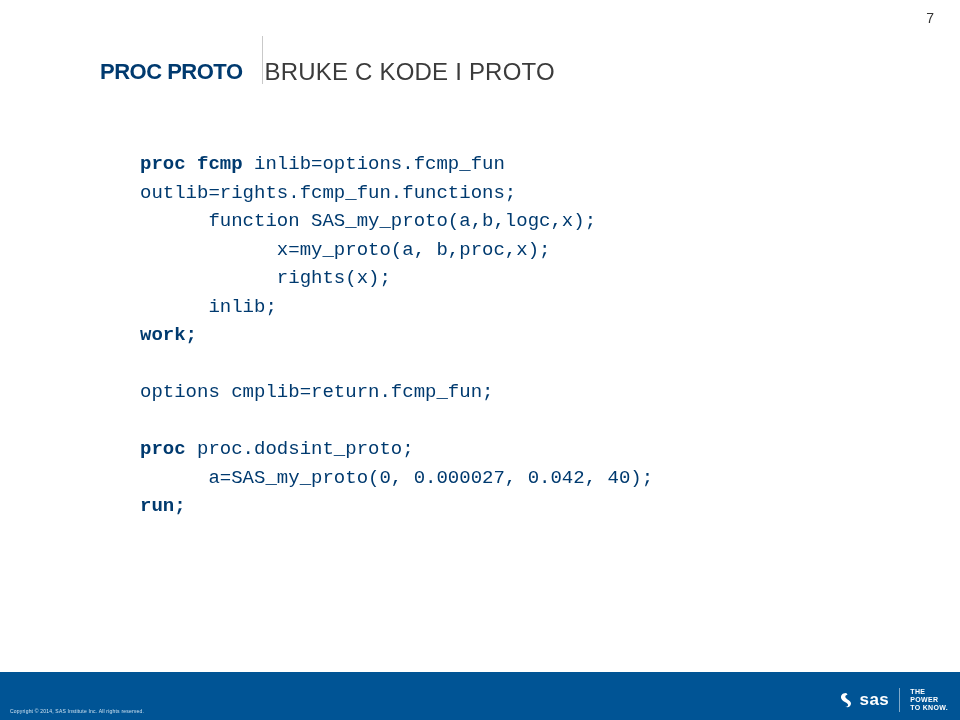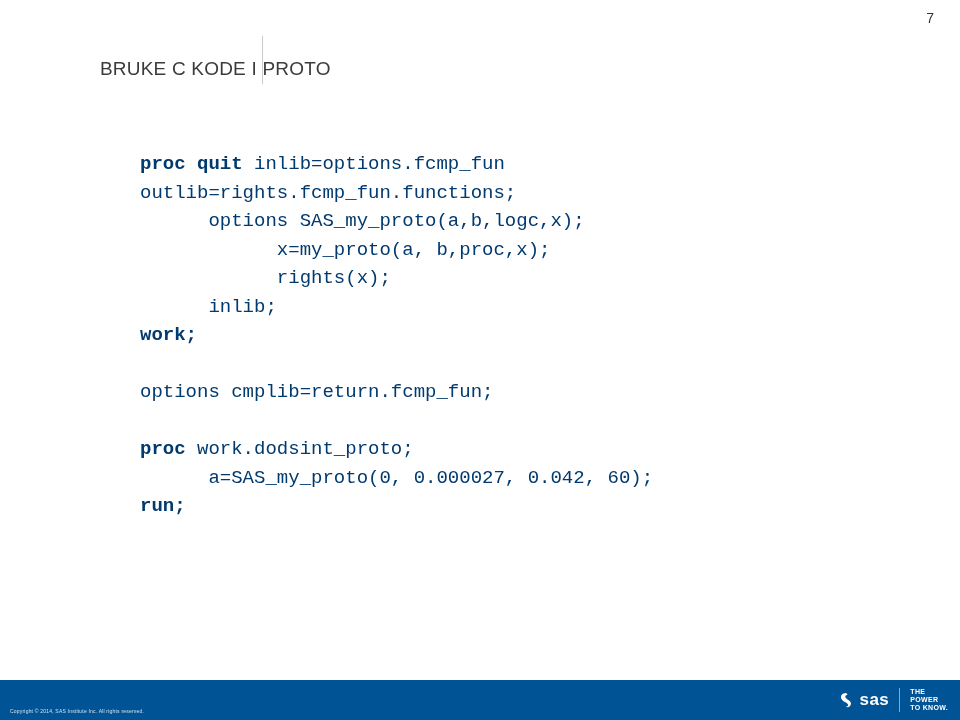--- a/index.html
+++ b/index.html
@@ -35,41 +35,41 @@
   .header-title {
     font-family: Arial, Helvetica, sans-serif;
     font-weight: 900;
     font-size: 22px;
     letter-spacing: -0.5px;
     color: #003a6f;
   }
   .header-subtitle {
     font-family: Arial, Helvetica, sans-serif;
     font-weight: 400;
-    font-size: 19px;
+    font-size: 24px;
     color: #3b3b3b;
     letter-spacing: 0.2px;
   }
   .code-block {
     position: absolute;
     top: 150px;
     left: 140px;
     font-family: "Courier New", Courier, monospace;
     font-size: 19px;
     color: #003a6f;
     line-height: 1.5;
     white-space: pre;
   }
   .kw { font-weight: bold; }
   .footer {
     position: absolute;
     bottom: 0;
     left: 0;
     width: 100%;
-    height: 40px;
+    height: 48px;
     background: #005495;
     color: #fff;
     display: flex;
     align-items: center;
   }
   .copyright {
     position: absolute;
     left: 10px;
     bottom: 6px;
     font-size: 5px;
@@ -121,35 +121,36 @@
 </style>
 </head>
 <body>
 <div class="page">
 
   <div class="marker"></div>
 
   <div class="page-number">7</div>
 
   <div class="header">
+    <span class="header-title">PROC PROTO</span>
     <span class="header-subtitle">BRUKE C KODE I PROTO</span>
   </div>
 
-  <div class="code-block"><span class="kw">proc quit</span><span> inlib=options.fcmp_fun</span>
+  <div class="code-block"><span class="kw">proc fcmp</span><span> inlib=options.fcmp_fun</span>
 <span>outlib=rights.fcmp_fun.functions;</span>
-<span>      options SAS_my_proto(a,b,logc,x);</span>
+<span>      function SAS_my_proto(a,b,logc,x);</span>
 <span>            x=my_proto(a, b,proc,x);</span>
 <span>            rights(x);</span>
 <span>      inlib;</span>
 <span class="kw">work;</span>
 
 <span>options cmplib=return.fcmp_fun;</span>
 
-<span class="kw">proc</span><span> work.dodsint_proto;</span>
-<span>      a=SAS_my_proto(0, 0.000027, 0.042, 60);</span>
+<span class="kw">proc</span><span> proc.dodsint_proto;</span>
+<span>      a=SAS_my_proto(0, 0.000027, 0.042, 40);</span>
 <span class="kw">run;</span></div>
 
   <div class="footer">
     <span class="copyright">Copyright © 2014, SAS Institute Inc. All rights reserved.</span>
     <div class="footer-right">
       <div class="sas-logo">
         <svg width="18" height="18" viewBox="0 0 18 18">
           <path d="M9 2 C5 2 3 5 4.5 8 C6 11 10 11 11 13.5 C11.5 15 10 16 8.5 15.5 C10 17 14 16 14 12.5 C14 9.5 10 9 8.5 6.5 C7.8 5.2 9 3.5 10.5 4 C10 2.8 9.5 2 9 2 Z" fill="#fff"></path>
         </svg>
         <span class="sas-text">sas</span>

